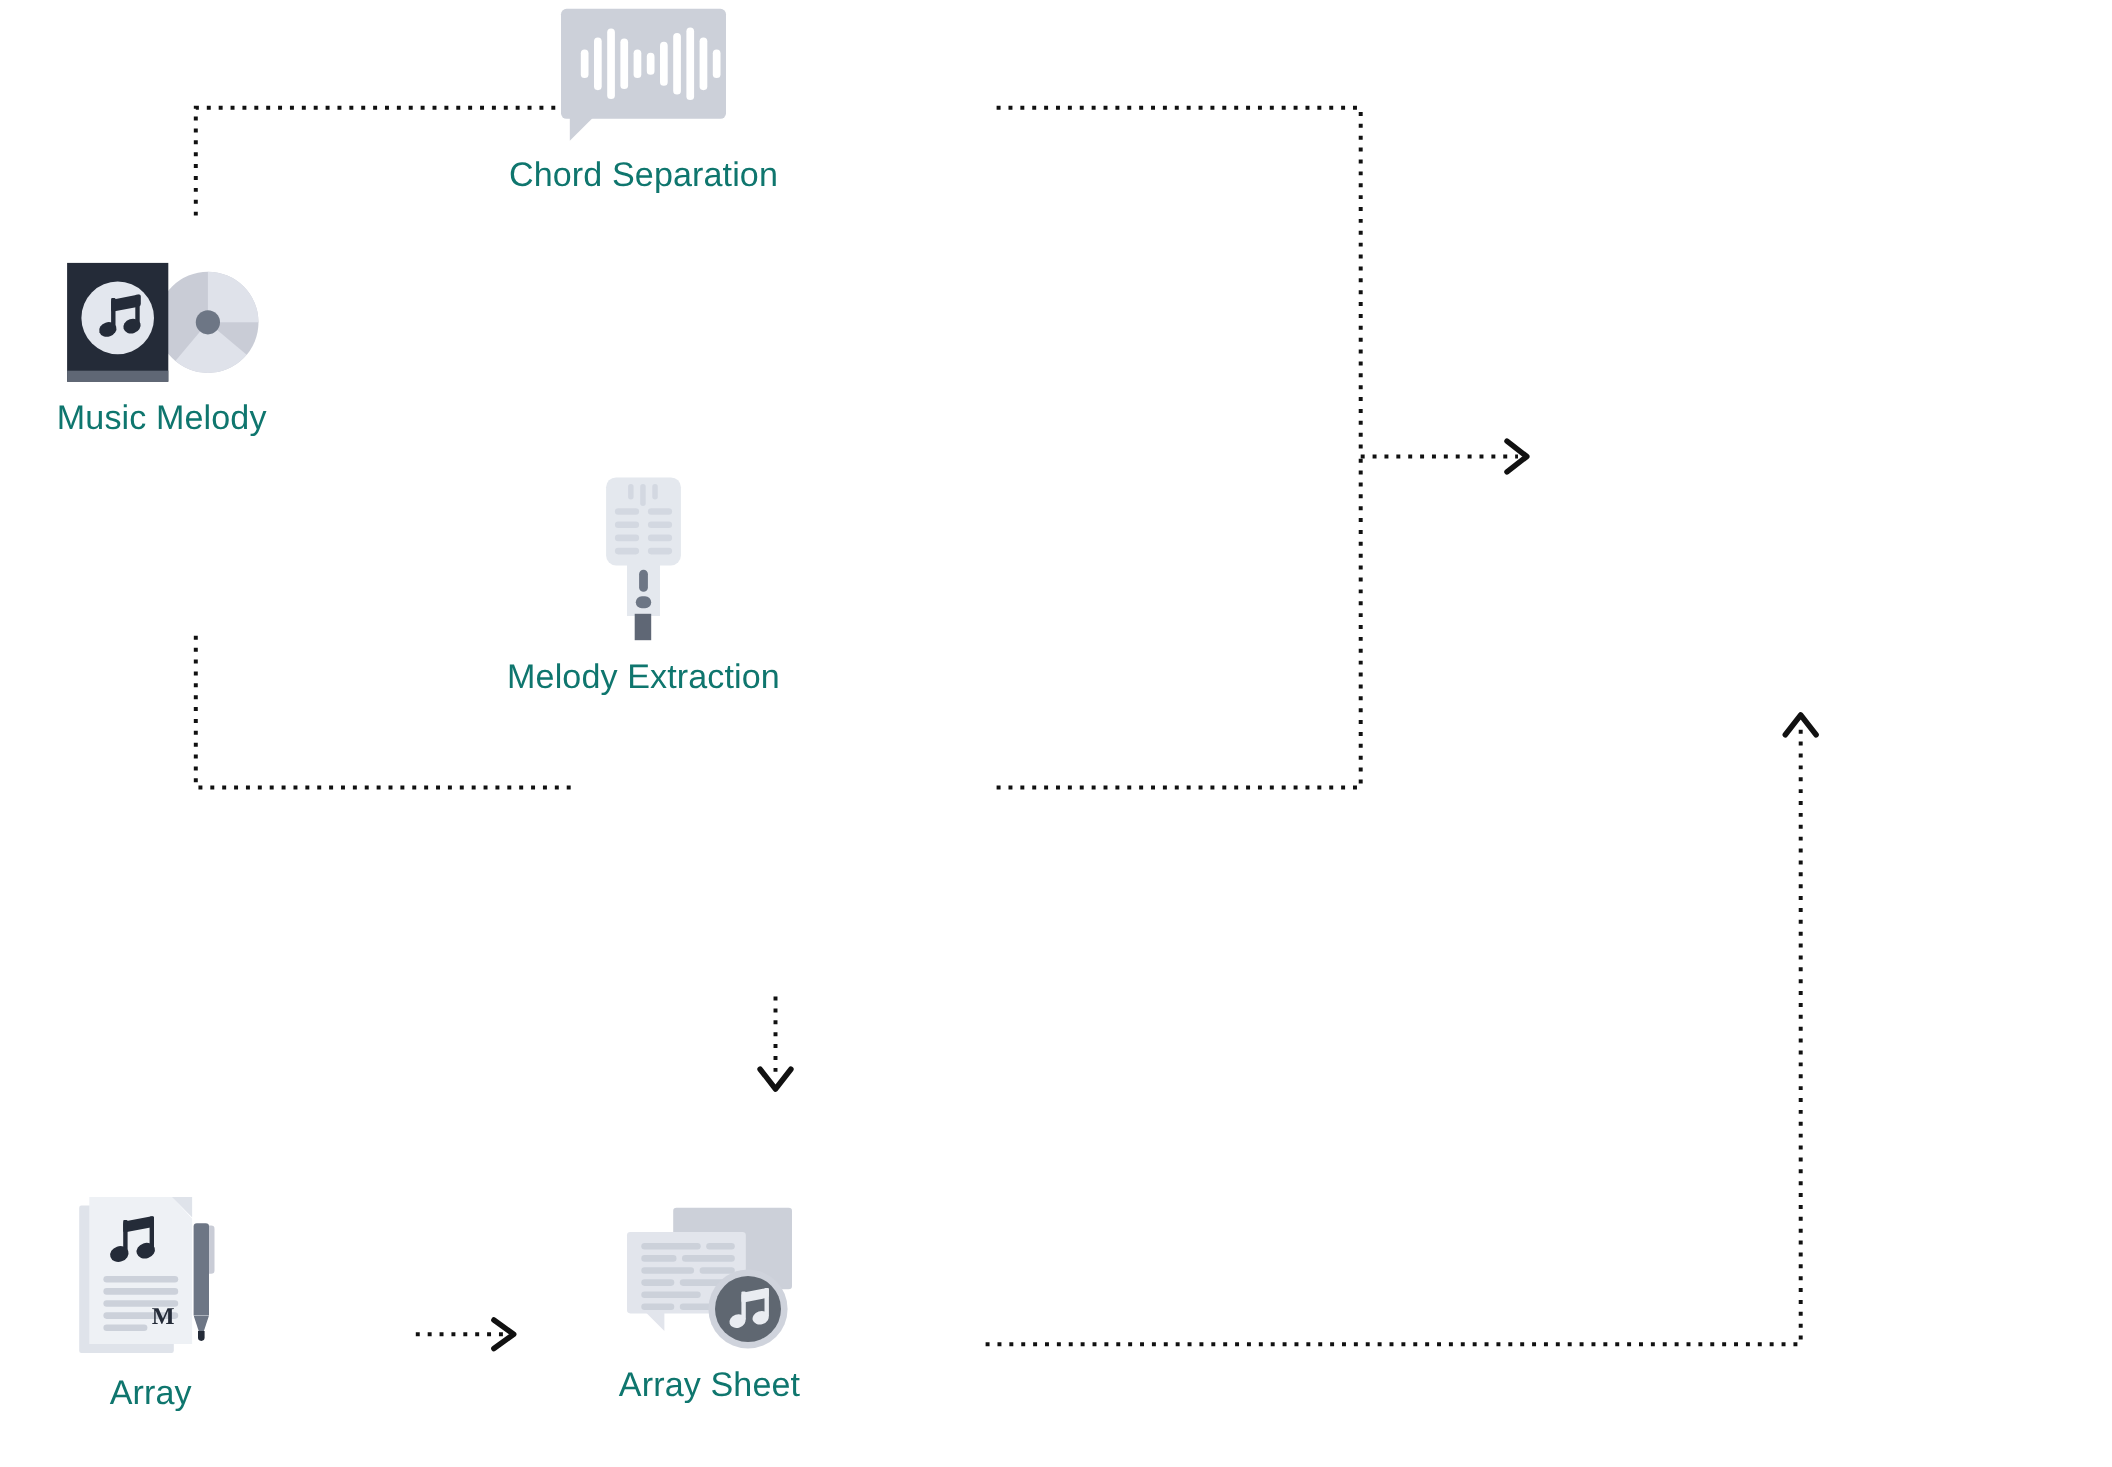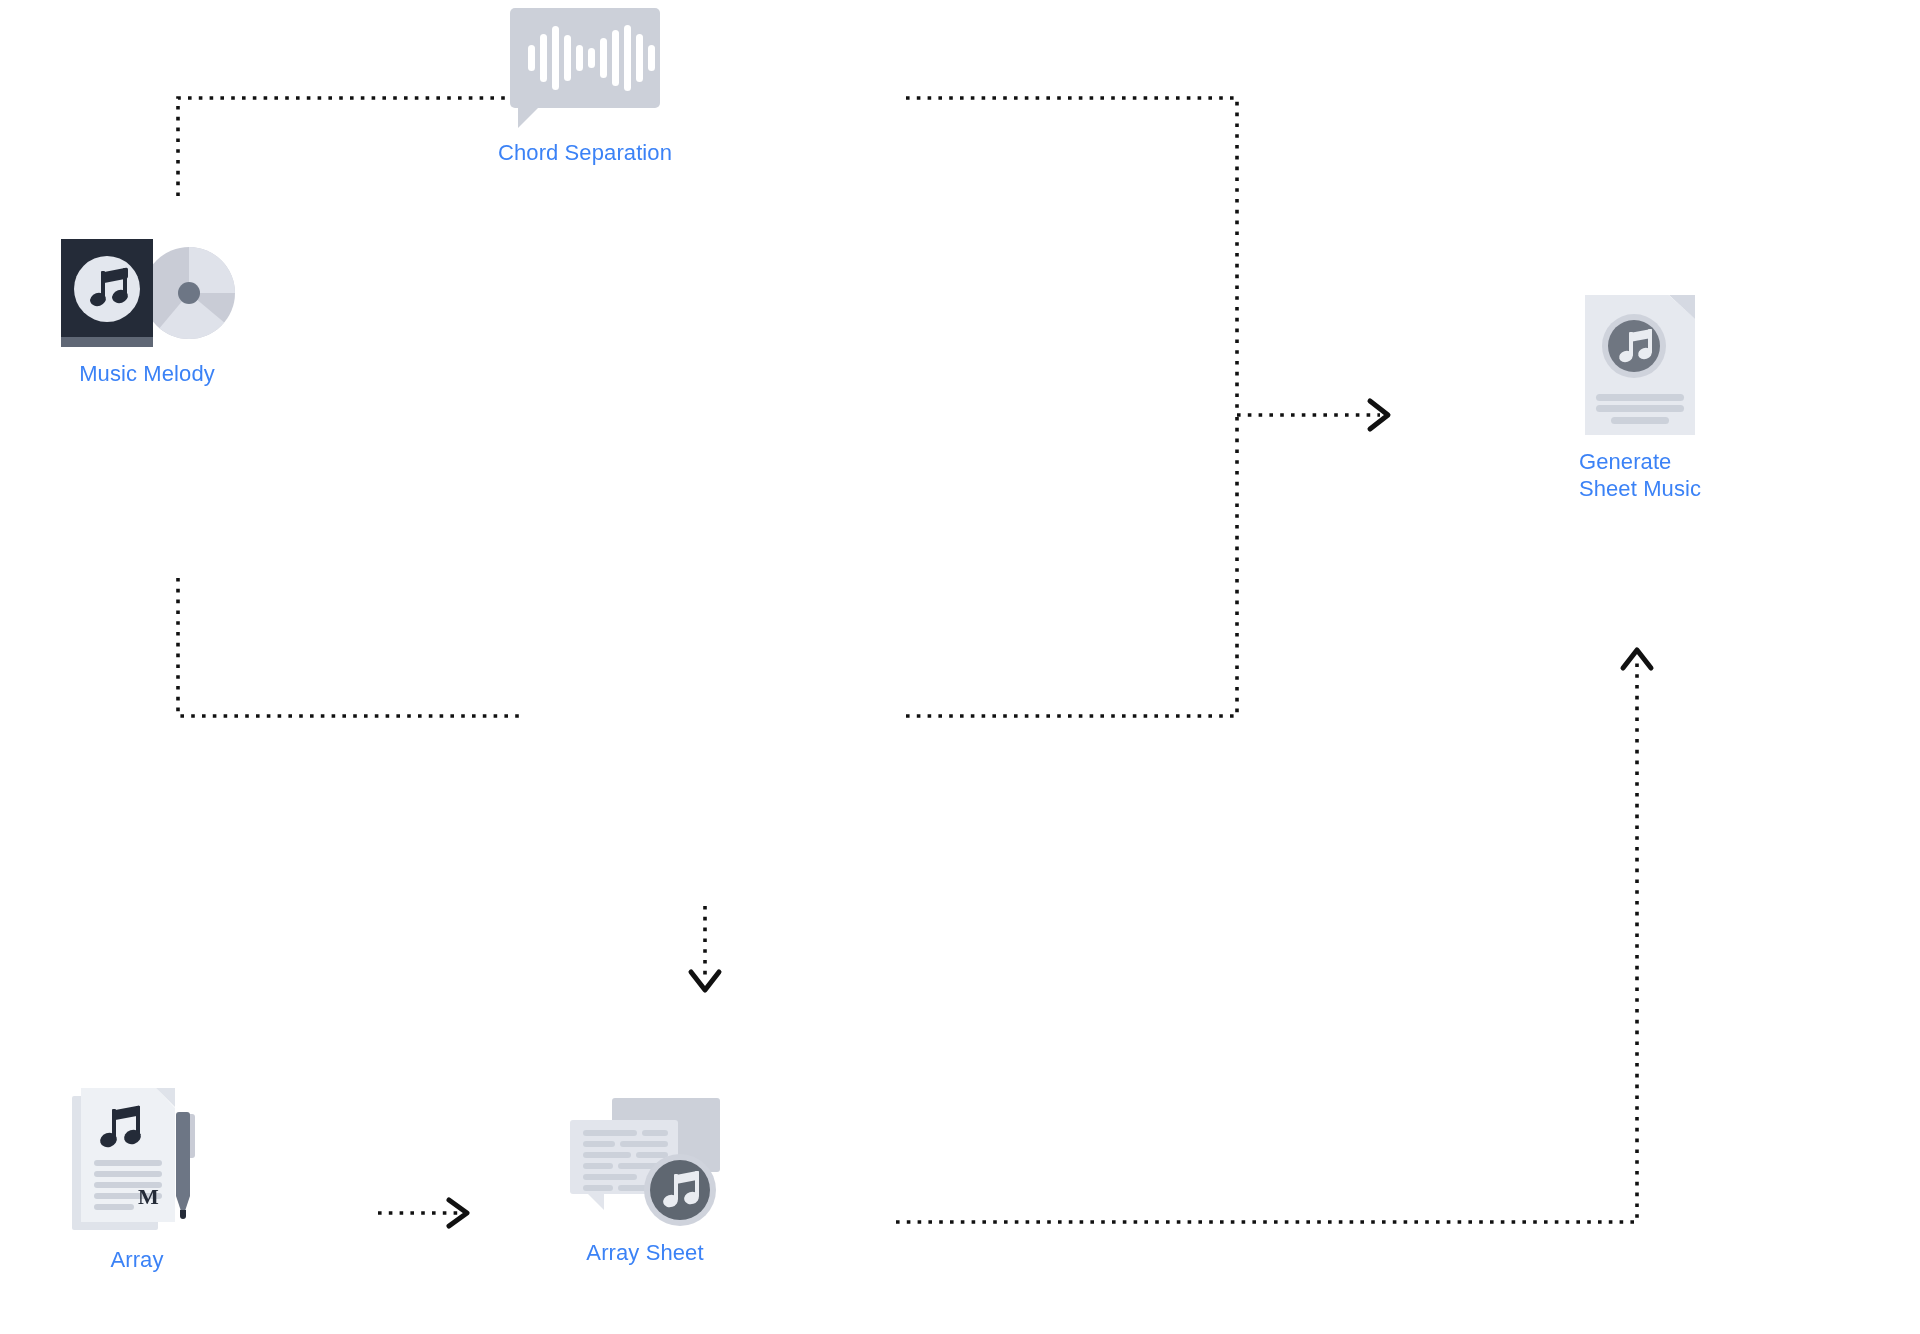--- a/index.html
+++ b/index.html
@@ -29,23 +29,24 @@
   }
   
   .node {
     position: absolute;
     display: flex;
     flex-direction: column;
     align-items: center;
   }
   .node-label {
     margin-top: 14px;
-    font-size: 22px;
+    font-size: 31px;
     line-height: 1.22;
-    color: #3b82f6;
+    color: #0f766e;
+    text-align: center;
     white-space: pre-line;
     letter-spacing: 0.1px;
   }
   .icon-wrap {
     position: relative;
   }
 
   
   .ms-wrap { width: 172px; height: 108px; position: relative; }
   .ms-disc {
@@ -364,43 +365,43 @@
         <i style="left:90px;  top:30px; height:40px;"></i>
         <i style="left:102px; top:22px; height:56px;"></i>
         <i style="left:114px; top:17px; height:66px;"></i>
         <i style="left:126px; top:26px; height:48px;"></i>
         <i style="left:138px; top:37px; height:26px;"></i>
       </div>
     </div>
     <div class="node-label">Chord Separation</div>
   </div>
 
-
-  <div class="node" style="left:1490px; top:295px; width:300px;">
-    <div class="icon-wrap sm-wrap">
-      <div class="sm-page"></div>
-      <div class="sm-fold"></div>
-      <div class="sm-disc">
-        <div class="sm-disc-inner">
-          <div class="note" style="left:10px; top:9px; width:34px; height:36px;">
-            <div class="beam" style="left:11px; top:2px; width:23px; height:9px; background:#e9ecf1;"></div>
-            <div class="stem" style="left:11px; top:3px; height:24px; background:#e9ecf1;"></div>
-            <div class="stem" style="left:30px; top:0px; height:24px; background:#e9ecf1;"></div>
-            <div class="head" style="left:1px;  top:22px; width:14px; height:11px; background:#e9ecf1;"></div>
-            <div class="head" style="left:20px; top:19px; width:14px; height:11px; background:#e9ecf1;"></div>
-          </div>
-        </div>
-      </div>
-      <div class="sm-line" style="left:11px; top:99px;  width:88px;"></div>
-      <div class="sm-line" style="left:11px; top:110px; width:88px;"></div>
-      <div class="sm-line" style="left:26px; top:122px; width:58px;"></div>
+  <div class="node" style="left:425px; top:434px; width:320px;">
+    <div class="icon-wrap me-wrap">
+      <div class="me-head">
+        <div class="nub" style="left:20px; height:14px;"></div>
+        <div class="nub" style="left:31px; height:20px;"></div>
+        <div class="nub" style="left:42px; height:14px;"></div>
+        <div class="slot" style="left:8px;  top:28px; width:22px;"></div>
+        <div class="slot" style="left:38px; top:28px; width:22px;"></div>
+        <div class="slot" style="left:8px;  top:40px; width:22px;"></div>
+        <div class="slot" style="left:38px; top:40px; width:22px;"></div>
+        <div class="slot" style="left:8px;  top:52px; width:22px;"></div>
+        <div class="slot" style="left:38px; top:52px; width:22px;"></div>
+        <div class="slot" style="left:8px;  top:64px; width:22px;"></div>
+        <div class="slot" style="left:38px; top:64px; width:22px;"></div>
+      </div>
+      <div class="me-body"></div>
+      <div class="me-sw1"></div>
+      <div class="me-sw2"></div>
+      <div class="me-stem"></div>
     </div>
-    <div class="node-label">Generate
-Sheet Music</div>
+    <div class="node-label">Melody Extraction</div>
   </div>
+
 
   <div class="node" style="left:42px; top:1088px; width:190px;">
     <div class="icon-wrap ly-wrap">
       <div class="ly-back"></div>
       <div class="ly-front"></div>
       <div class="ly-fold"></div>
       <div class="note" style="left:25px; top:18px; width:44px; height:44px;">
         <div class="beam" style="left:15px; top:2px; width:28px; height:10px; background:#242b38;"></div>
         <div class="stem" style="left:15px; top:3px; height:30px; background:#242b38;"></div>
         <div class="stem" style="left:39px; top:0px; height:30px; background:#242b38;"></div>

